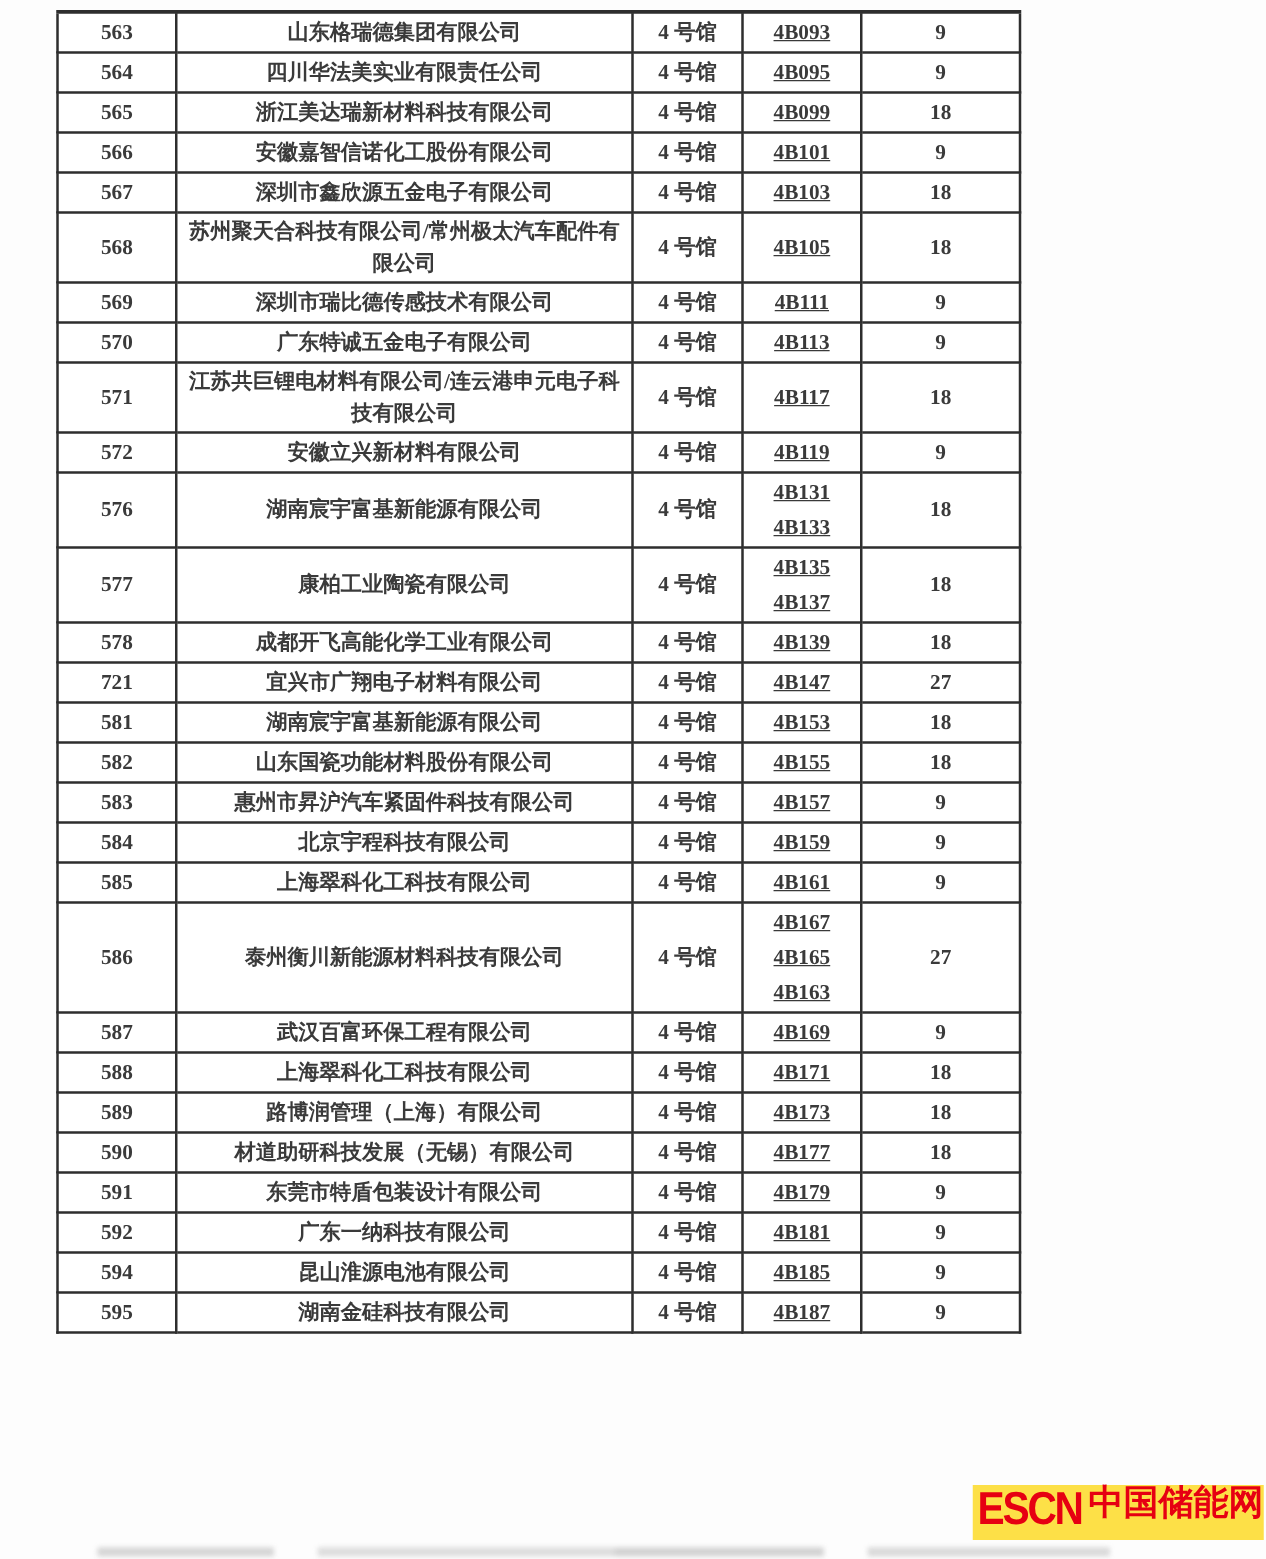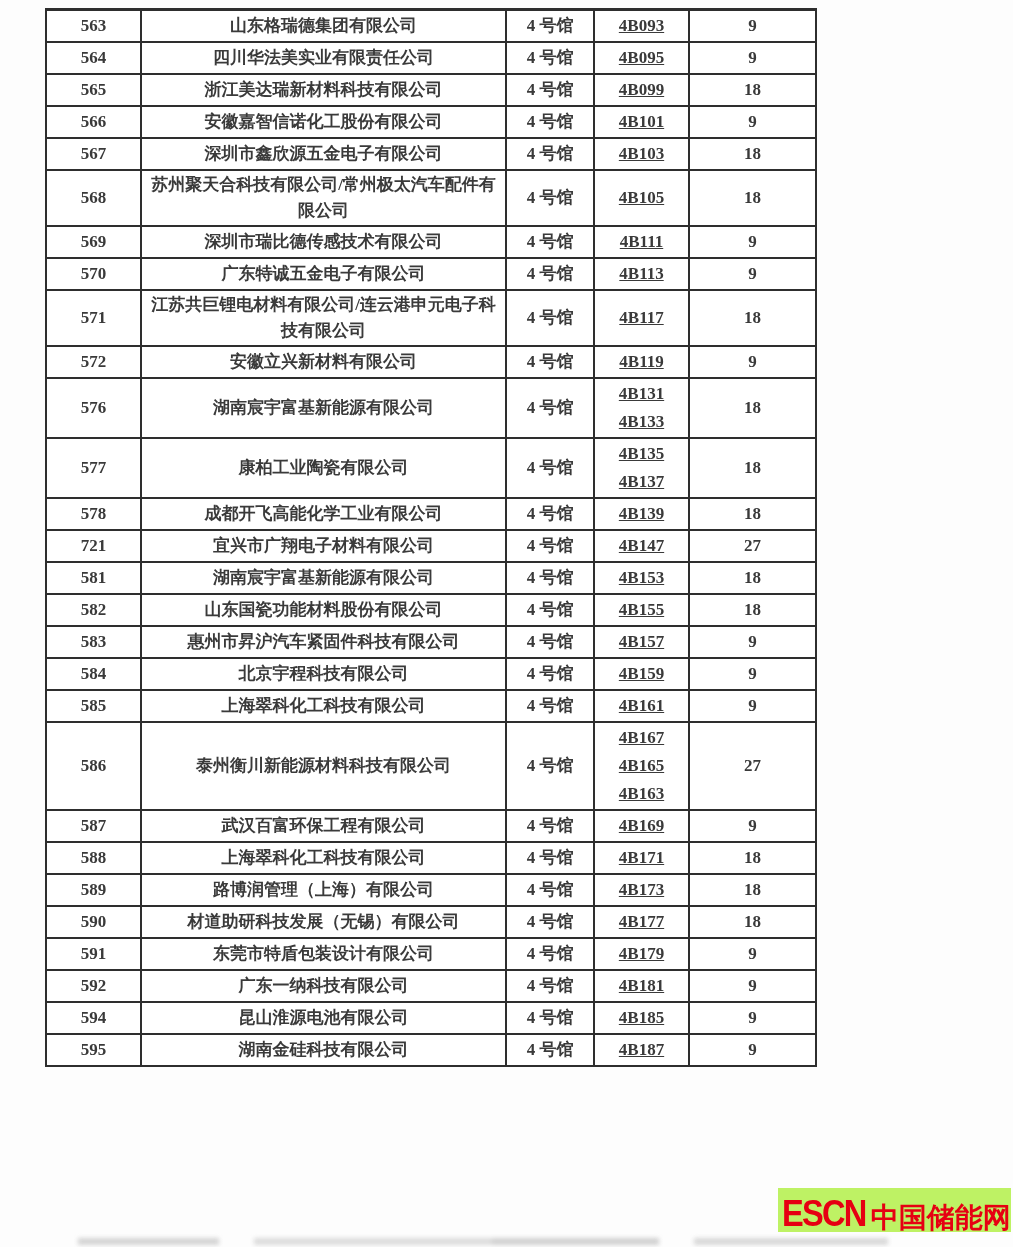--- a/index.html
+++ b/index.html
@@ -31,33 +31,33 @@
   .bottom-band{
     position:absolute;left:78px;top:1238px;width:880px;height:7px;
     background:linear-gradient(90deg,
       #cdcdcd 0 16%,rgba(0,0,0,0) 16% 20%,
       #d6d6d6 20% 47%,#c9c9c9 47% 66%,
       rgba(0,0,0,0) 66% 70%,#d2d2d2 70% 92%,rgba(0,0,0,0) 92%);
     filter:blur(2.2px);opacity:.85;
   }
   .escn-logo{
     position:absolute;left:778px;top:1188px;height:44px;
-    display:flex;align-items:flex-end;z-index:5;background:#bef264;
+    display:flex;align-items:flex-start;z-index:5;background:#fde047;
     padding-left:4px;
   }
   .escn-latin{
     font-family:"Liberation Sans","DejaVu Sans",sans-serif;
     font-weight:bold;font-size:37px;letter-spacing:-2px;
     transform:scaleX(.88);transform-origin:left center;
     line-height:1;
   }
   .escn-cn{
     font-family:"DejaVu Sans",sans-serif;
     font-weight:bold;font-size:28px;letter-spacing:0px;
-    line-height:1;margin-left:-6px;margin-top:29px;
+    line-height:1;margin-left:-6px;
   }
 </style>
 </head>
 <body>
 
 <div class="scan-wrap">
   <table class="exhibitors">
     <colgroup>
       <col style="width:95px">
       <col style="width:365px">

